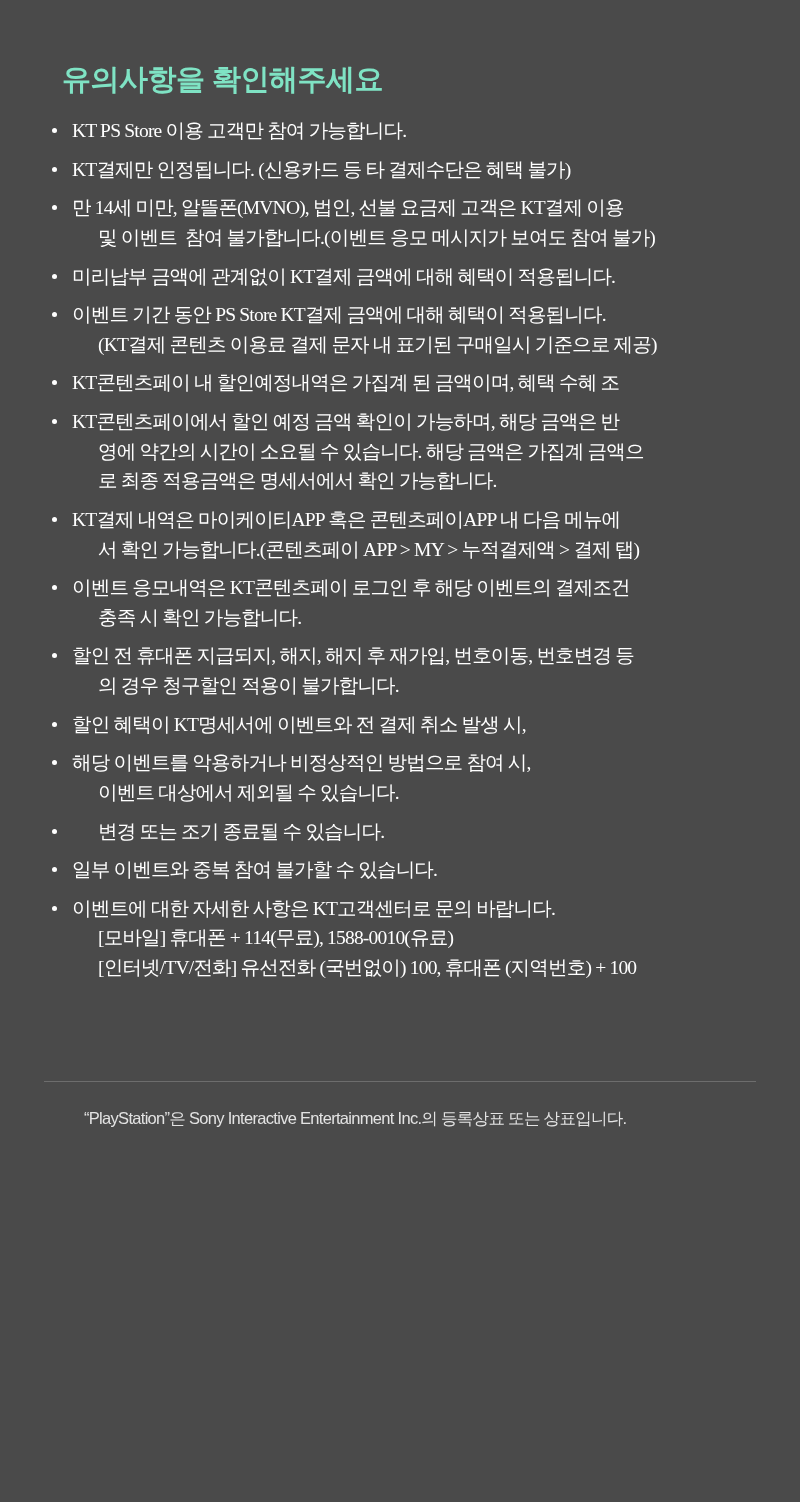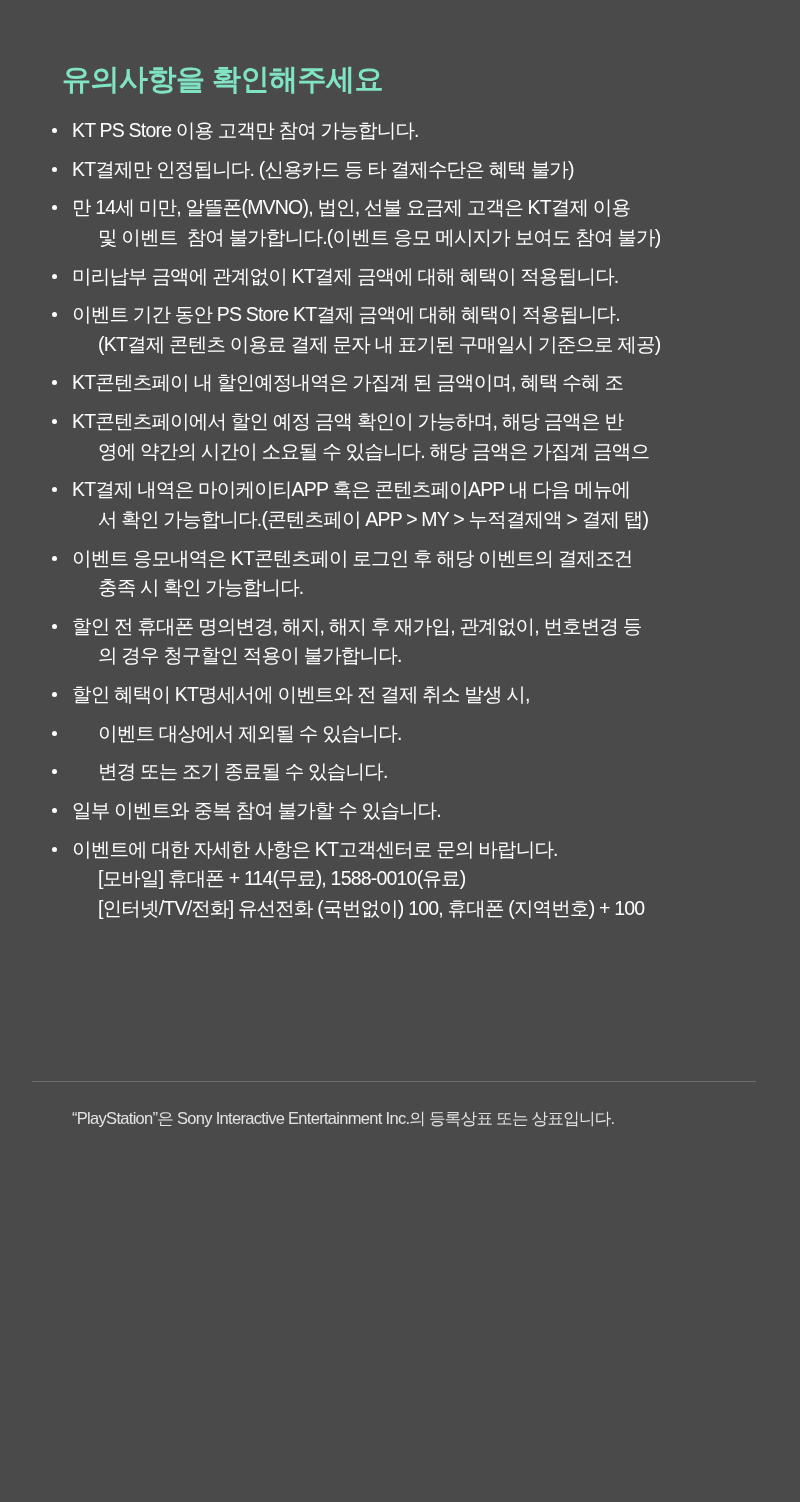--- a/index.html
+++ b/index.html
@@ -34,20 +34,21 @@
     padding: 0;
   }
   ul.notice-list > li {
     position: relative;
     padding-left: 28px;
     margin-bottom: 9px;
     font-size: 19.5px;
     line-height: 1.52;
     letter-spacing: -0.8px;
     color: #ffffff;
+    font-family: Liberation Serif, serif;
   }
   ul.notice-list > li::before {
     content: "";
     position: absolute;
     left: 8px;
     top: 12px;
     width: 5px;
     height: 5px;
     border-radius: 50%;
     background: #ffffff;
@@ -55,21 +56,21 @@
   .line {
     display: block;
     white-space: pre;
   }
   .line.indent {
     padding-left: 2px;
     margin-left: 24px;
   }
   .footer-wrap {
     position: absolute;
-    left: 32px;
+    left: 44px;
     right: 44px;
     bottom: 0;
     height: 74px;
     border-top: 1px solid #6d6d6d;
     display: flex;
     align-items: center;
     justify-content: flex-start;
   }
   .footer-text {
     font-size: 16.5px;
@@ -102,37 +103,39 @@
       <li>
         <span class="line">이벤트 기간 동안 PS Store KT결제 금액에 대해 혜택이 적용됩니다.</span>
         <span class="line indent">(KT결제 콘텐츠 이용료 결제 문자 내 표기된 구매일시 기준으로 제공)</span>
       </li>
       <li>
         <span class="line">KT콘텐츠페이 내 할인예정내역은 가집계 된 금액이며, 혜택 수혜 조</span>
       </li>
       <li>
         <span class="line">KT콘텐츠페이에서 할인 예정 금액 확인이 가능하며, 해당 금액은 반</span>
         <span class="line indent">영에 약간의 시간이 소요될 수 있습니다. 해당 금액은 가집계 금액으</span>
+        <span class="line indent">로 최종 적용금액은 명세서에서 확인 가능합니다.</span>
       </li>
       <li>
         <span class="line">KT결제 내역은 마이케이티APP 혹은 콘텐츠페이APP 내 다음 메뉴에</span>
         <span class="line indent">서 확인 가능합니다.(콘텐츠페이 APP &gt; MY &gt; 누적결제액 &gt; 결제 탭)</span>
       </li>
       <li>
         <span class="line">이벤트 응모내역은 KT콘텐츠페이 로그인 후 해당 이벤트의 결제조건</span>
         <span class="line indent">충족 시 확인 가능합니다.</span>
       </li>
       <li>
-        <span class="line">할인 전 휴대폰 명의변경, 해지, 해지 후 재가입, 관계없이, 번호변경 등</span>
+        <span class="line">할인 전 휴대폰 지급되지, 해지, 해지 후 재가입, 번호이동, 번호변경 등</span>
         <span class="line indent">의 경우 청구할인 적용이 불가합니다.</span>
       </li>
       <li>
         <span class="line">할인 혜택이 KT명세서에 이벤트와 전 결제 취소 발생 시,</span>
       </li>
       <li>
+        <span class="line">해당 이벤트를 악용하거나 비정상적인 방법으로 참여 시,</span>
         <span class="line indent">이벤트 대상에서 제외될 수 있습니다.</span>
       </li>
       <li>
         <span class="line indent">변경 또는 조기 종료될 수 있습니다.</span>
       </li>
       <li>
         <span class="line">일부 이벤트와 중복 참여 불가할 수 있습니다.</span>
       </li>
       <li>
         <span class="line">이벤트에 대한 자세한 사항은 KT고객센터로 문의 바랍니다.</span>

